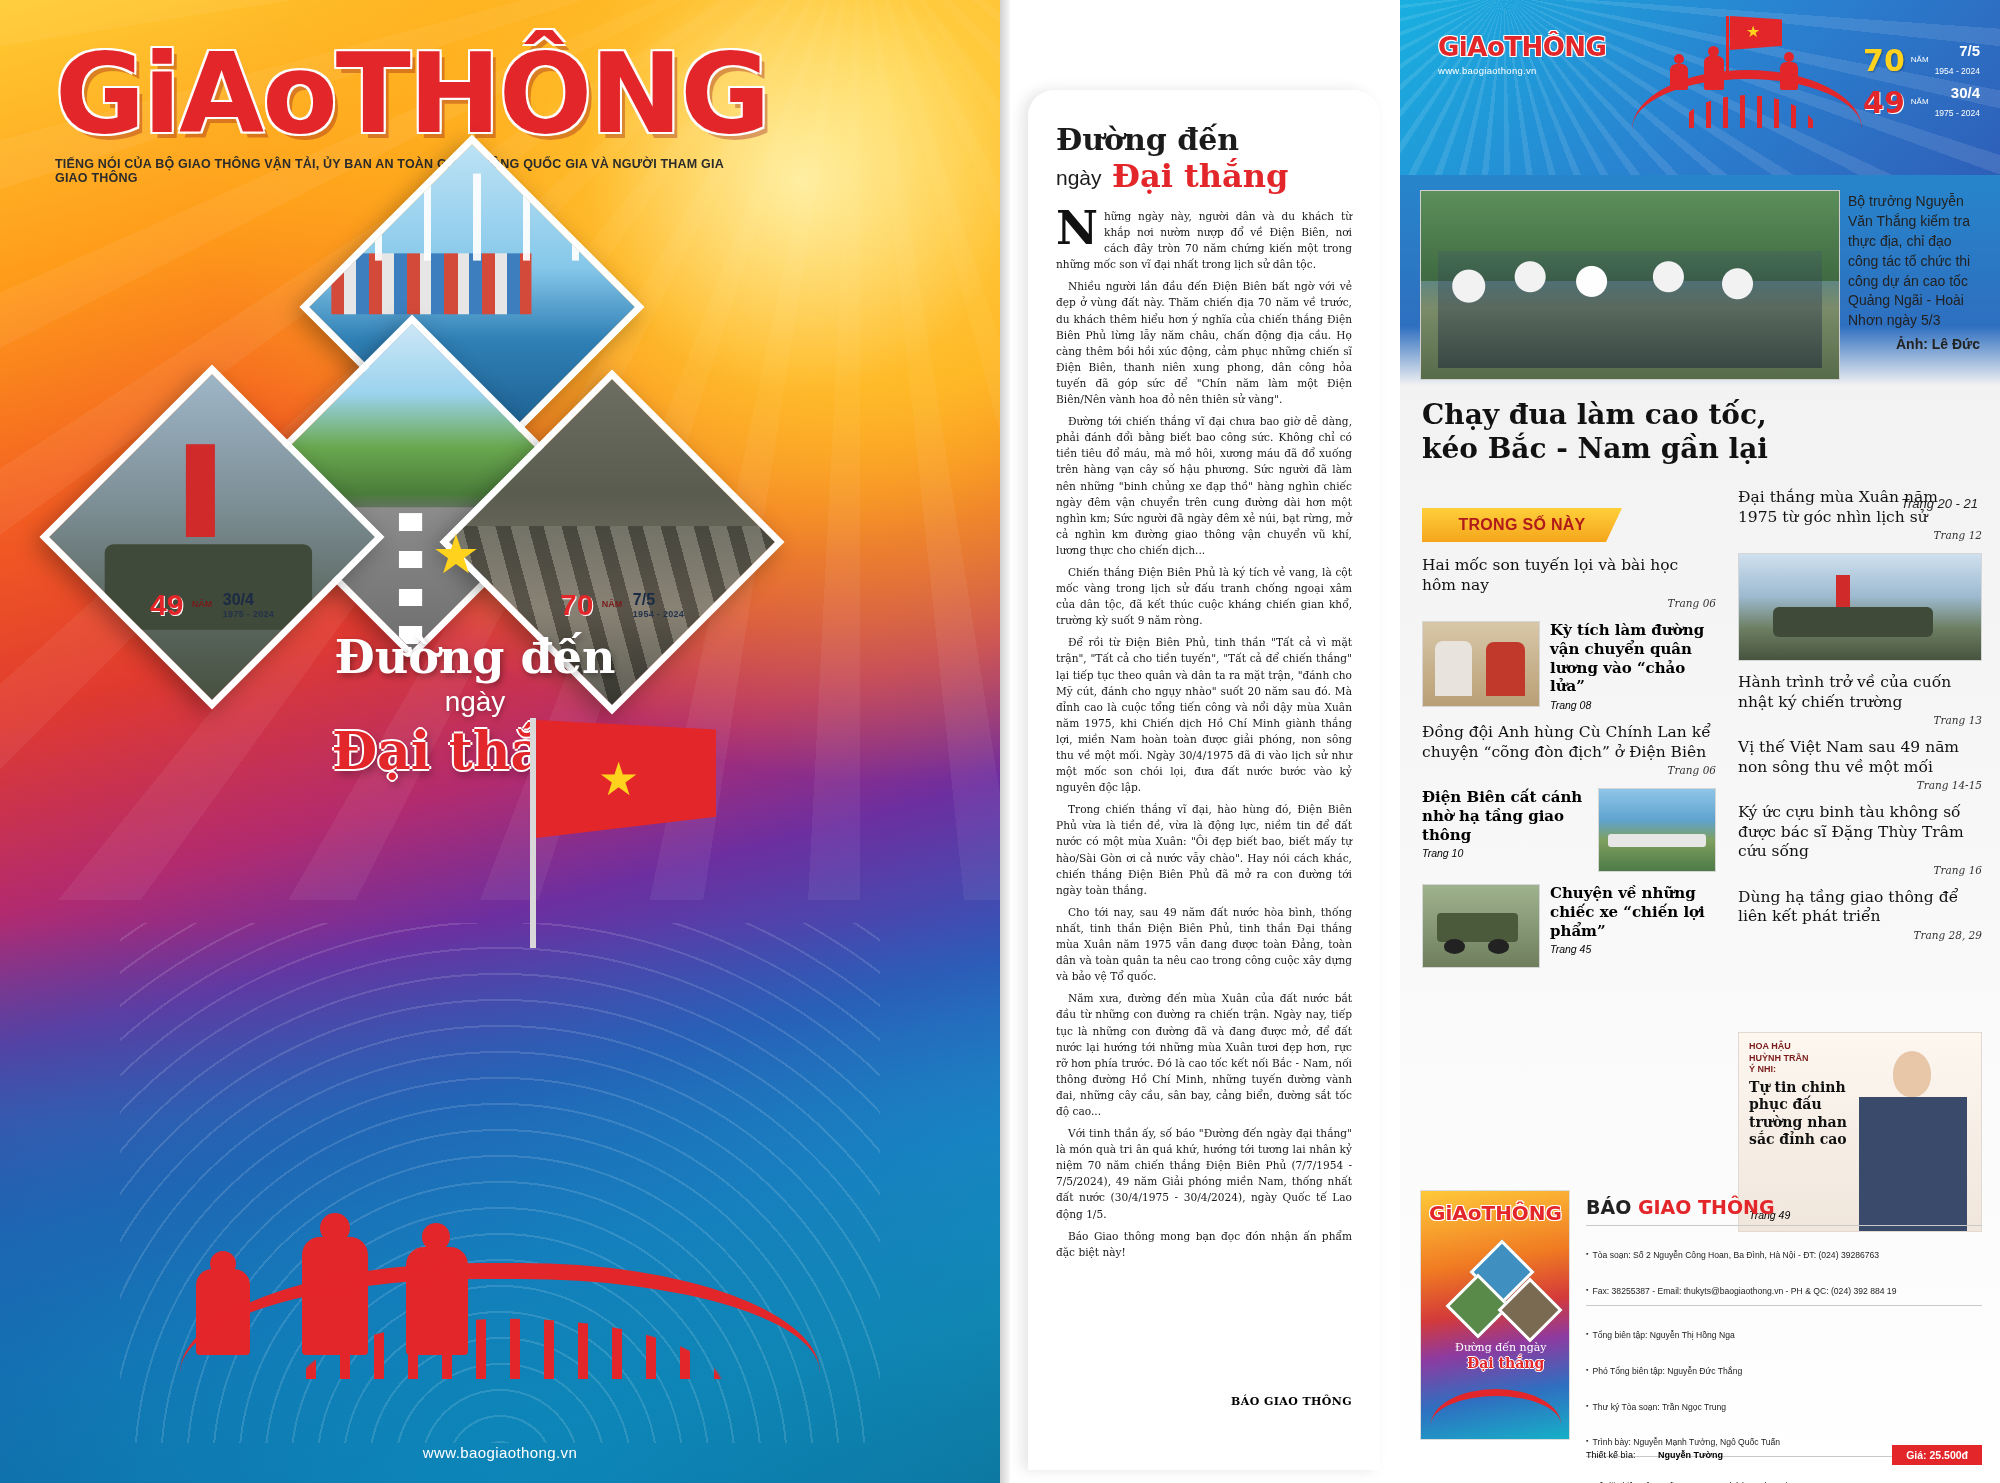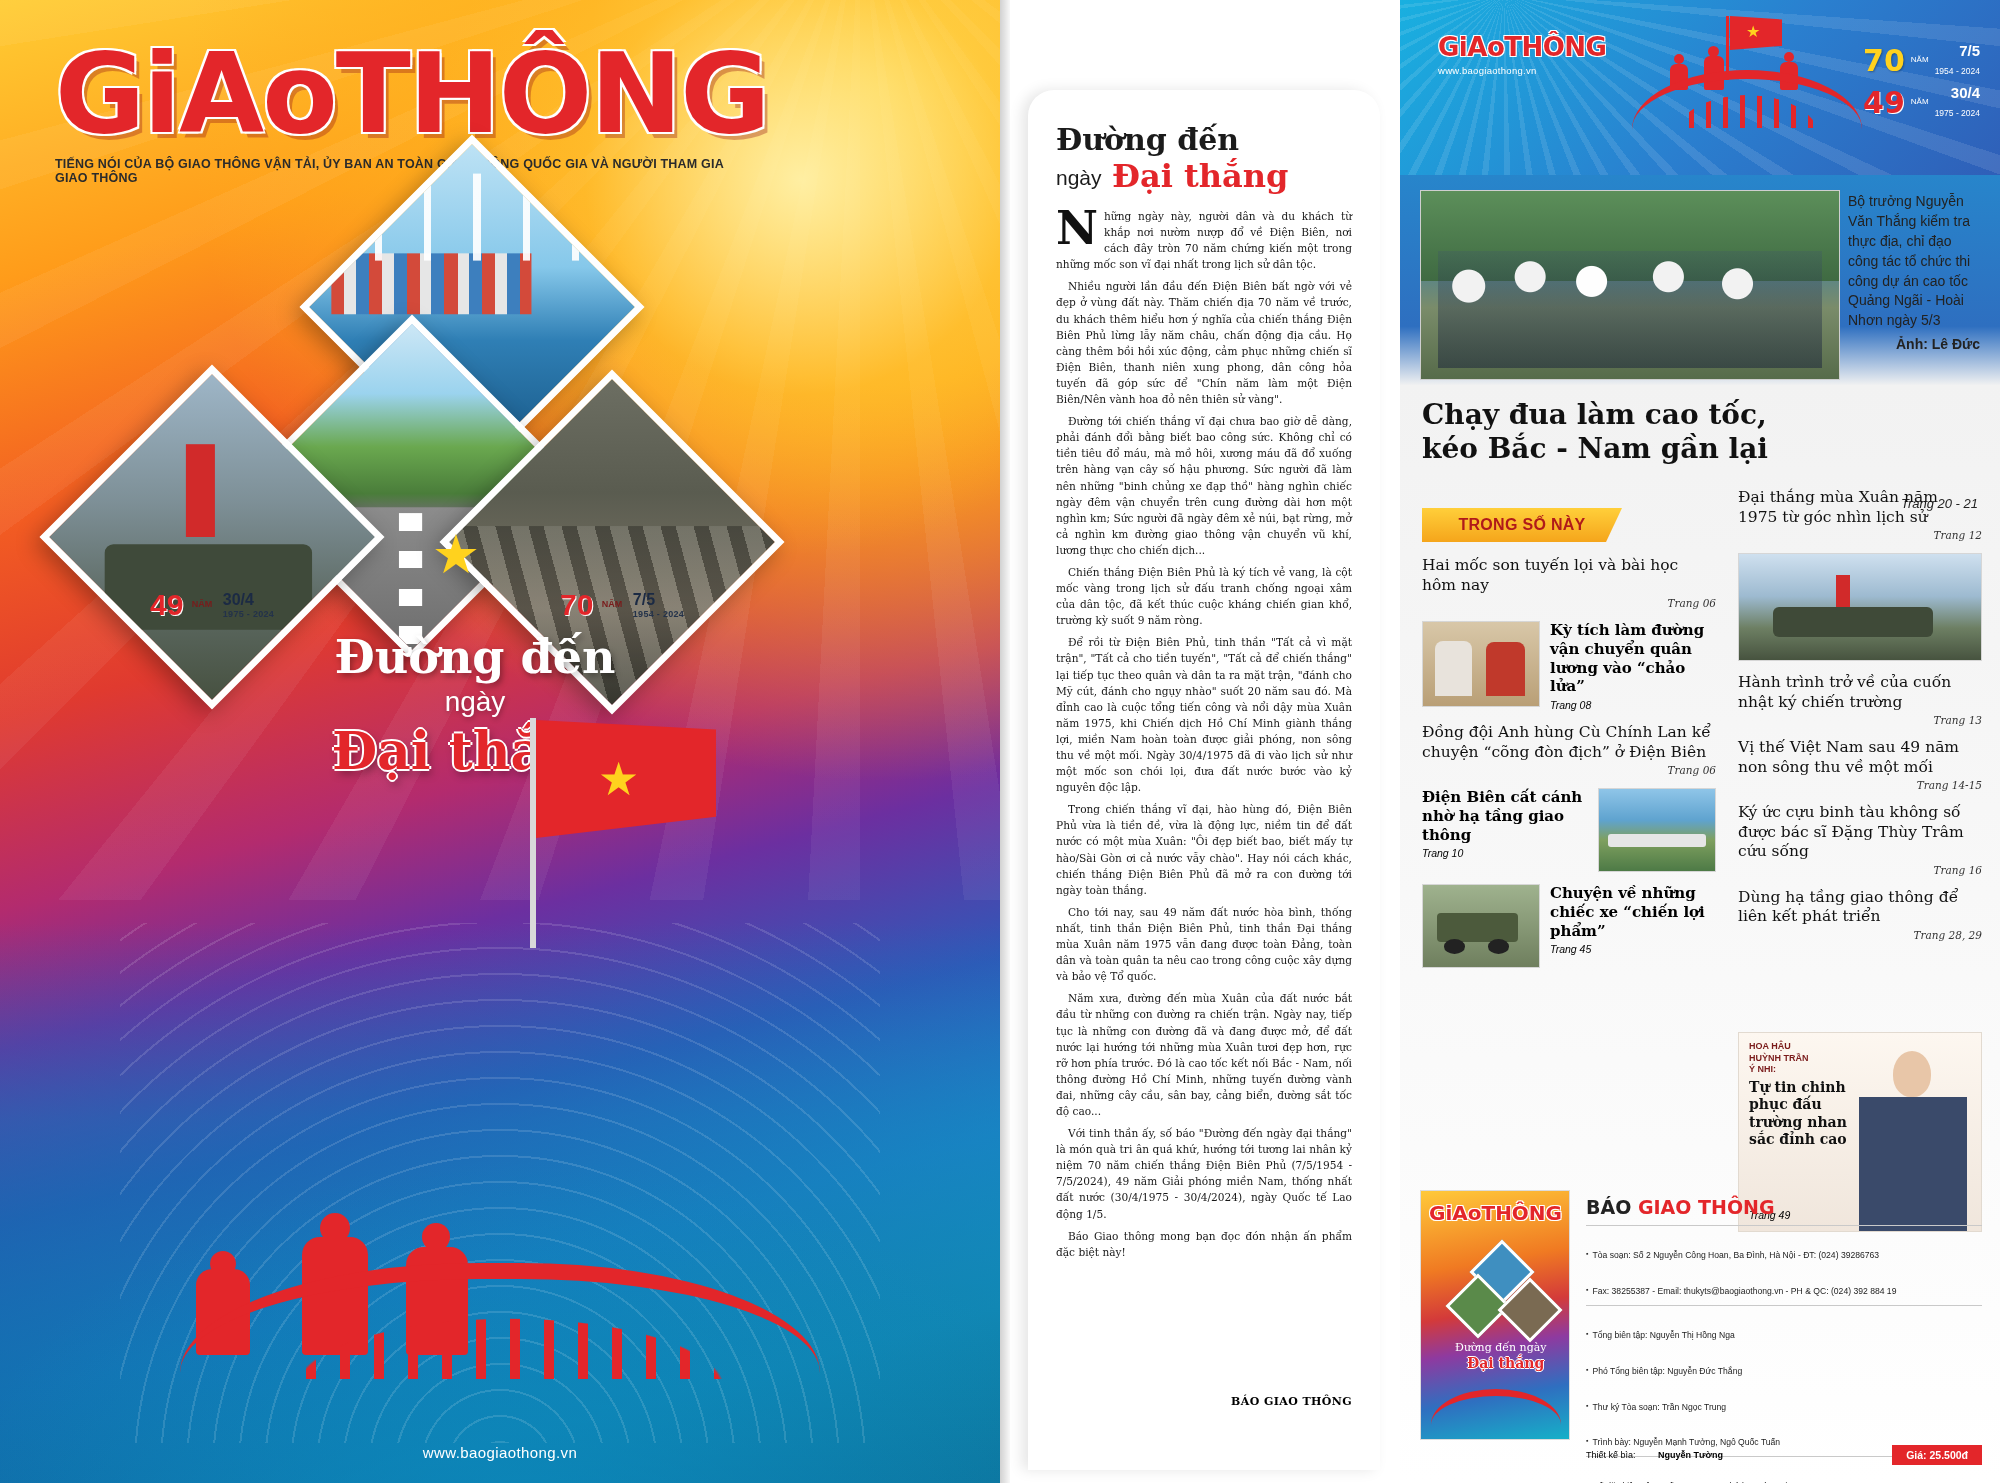--- a/index.html
+++ b/index.html
@@ -488,21 +488,21 @@
 
     <div class="ed-body">
       <p class="first"><span class="dropcap">N</span><span>hững ngày này, người dân và du khách từ khắp nơi nườm nượp đổ về Điện Biên, nơi cách đây tròn 70 năm chứng kiến một trong những mốc son vĩ đại nhất trong lịch sử dân tộc.</span></p>
       <p>Nhiều người lần đầu đến Điện Biên bất ngờ với vẻ đẹp ở vùng đất này. Thăm chiến địa 70 năm về trước, du khách thêm hiểu hơn ý nghĩa của chiến thắng Điện Biên Phủ lừng lẫy năm châu, chấn động địa cầu. Họ càng thêm bồi hồi xúc động, cảm phục những chiến sĩ Điện Biên, thanh niên xung phong, dân công hỏa tuyến đã góp sức để "Chín năm làm một Điện Biên/Nên vành hoa đỏ nên thiên sử vàng".</p>
       <p>Đường tới chiến thắng vĩ đại chưa bao giờ dễ dàng, phải đánh đổi bằng biết bao công sức. Không chỉ có tiền tiêu đổ máu, mà mồ hôi, xương máu đã đổ xuống trên hàng vạn cây số hậu phương. Sức người đã làm nên những "binh chủng xe đạp thồ" hàng nghìn chiếc ngày đêm vận chuyển trên cung đường dài hơn một nghìn km; Sức người đã ngày đêm xẻ núi, bạt rừng, mở cả nghìn km đường giao thông vận chuyển vũ khí, lương thực cho chiến dịch...</p>
       <p>Chiến thắng Điện Biên Phủ là ký tích vẻ vang, là cột mốc vàng trong lịch sử đấu tranh chống ngoại xâm của dân tộc, đã kết thúc cuộc kháng chiến gian khổ, trường kỳ suốt 9 năm ròng.</p>
       <p>Để rồi từ Điện Biên Phủ, tinh thần "Tất cả vì mặt trận", "Tất cả cho tiền tuyến", "Tất cả để chiến thắng" lại tiếp tục theo quân và dân ta ra mặt trận, "đánh cho Mỹ cút, đánh cho ngụy nhào" suốt 20 năm sau đó. Mà đỉnh cao là cuộc tổng tiến công và nổi dậy mùa Xuân năm 1975, khi Chiến dịch Hồ Chí Minh giành thắng lợi, miền Nam hoàn toàn được giải phóng, non sông thu về một mối. Ngày 30/4/1975 đã đi vào lịch sử như một mốc son chói lọi, đưa đất nước bước vào kỷ nguyên độc lập.</p>
       <p>Trong chiến thắng vĩ đại, hào hùng đó, Điện Biên Phủ vừa là tiền đề, vừa là động lực, niềm tin để đất nước có một mùa Xuân: "Ôi đẹp biết bao, biết mấy tự hào/Sài Gòn ơi cả nước vẫy chào". Hay nói cách khác, chiến thắng Điện Biên Phủ đã mở ra con đường tới ngày toàn thắng.</p>
       <p>Cho tới nay, sau 49 năm đất nước hòa bình, thống nhất, tinh thần Điện Biên Phủ, tinh thần Đại thắng mùa Xuân năm 1975 vẫn đang được toàn Đảng, toàn dân và toàn quân ta nêu cao trong công cuộc xây dựng và bảo vệ Tổ quốc.</p>
       <p>Năm xưa, đường đến mùa Xuân của đất nước bắt đầu từ những con đường ra chiến trận. Ngày nay, tiếp tục là những con đường đã và đang được mở, để đất nước lại hướng tới những mùa Xuân tươi đẹp hơn, rực rỡ hơn phía trước. Đó là cao tốc kết nối Bắc - Nam, nối thông đường Hồ Chí Minh, những tuyến đường vành đai, những cây cầu, sân bay, cảng biển, đường sắt tốc độ cao...</p>
-      <p>Với tinh thần ấy, số báo "Đường đến ngày đại thắng" là món quà tri ân quá khứ, hướng tới tương lai nhân kỷ niệm 70 năm chiến thắng Điện Biên Phủ (7/5/1954 - 7/5/2024), 49 năm Giải phóng miền Nam, thống nhất đất nước (30/4/1975 - 30/4/2024), ngày Quốc tế Lao động 1/5.</p>
+      <p>Với tinh thần ấy, số báo "Đường đến ngày đại thắng" là món quà tri ân quá khứ, hướng tới tương lai nhân kỷ niệm 70 năm chiến thắng Điện Biên Phủ (7/7/1954 - 7/5/2024), 49 năm Giải phóng miền Nam, thống nhất đất nước (30/4/1975 - 30/4/2024), ngày Quốc tế Lao động 1/5.</p>
       <p>Báo Giao thông mong bạn đọc đón nhận ấn phẩm đặc biệt này!</p>
     </div>
     <div class="ed-sign">BÁO GIAO THÔNG</div>
   </div>
 
   <div class="right">
 
     <div class="right-header">
       <div class="rays"></div>
       <div class="rh-logo">

